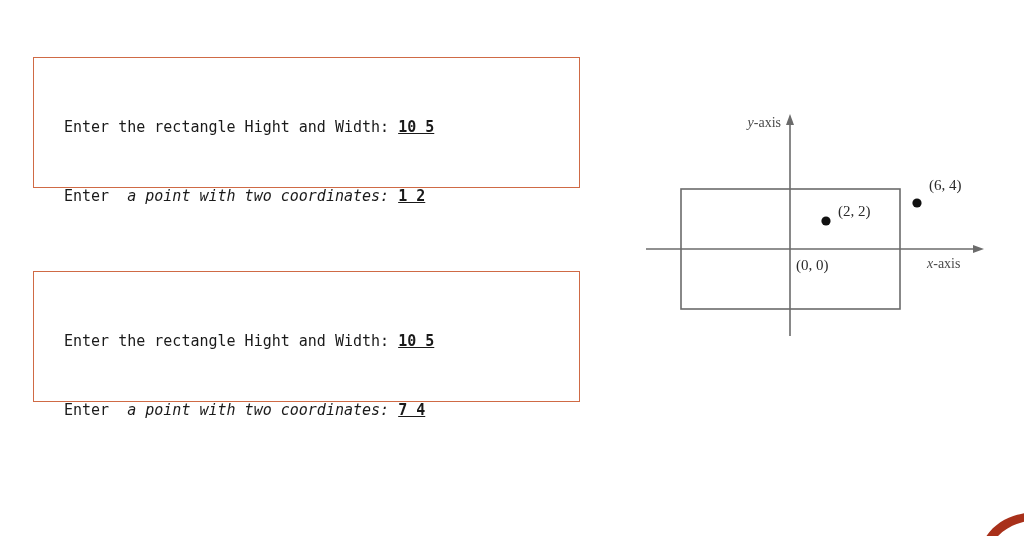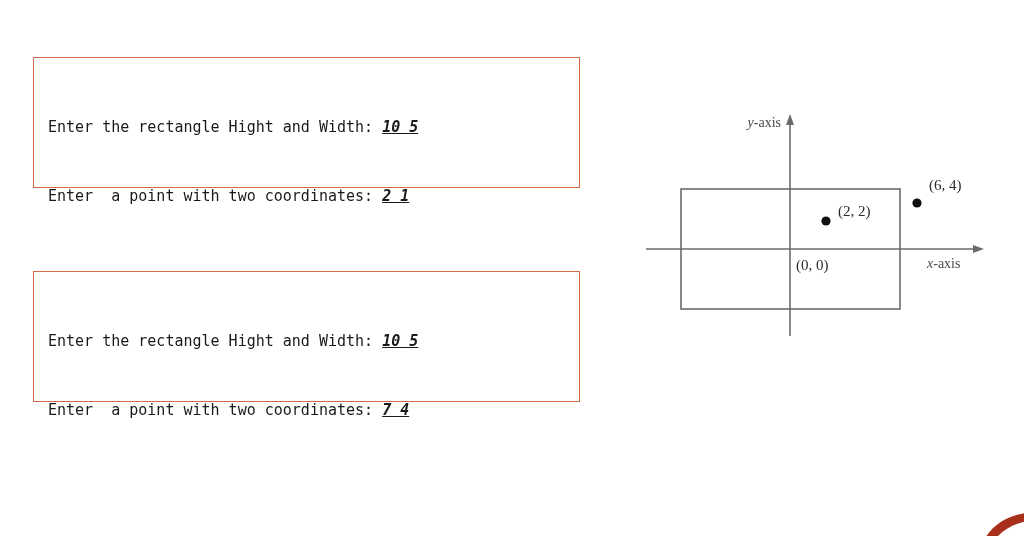--- a/index.html
+++ b/index.html
@@ -26,25 +26,24 @@
     font-size: 15px;
     line-height: 23px;
     color: #1a1a1a;
     letter-spacing: 0px;
     white-space: pre;
   }
   #console-box-1 { left: 33px; top: 57px;  width: 547px; height: 131px; }
   #console-box-2 { left: 33px; top: 271px; width: 547px; height: 131px; }
 
   .console-line { white-space: pre; }
-  .prompt-plain { font-style: normal; }
-  .prompt-italic { }
+  .prompt-plain { font-style: normal; margin-left: 16px; }
+  .prompt-italic { font-style: italic; }
   .user-input {
     font-weight: bold;
-    font-style: italic;
     text-decoration: underline;
   }
   .console-gap { height: 23px; }
 
   
   #diagram {
     position: absolute;
     left: 640px;
     top: 108px;
     width: 360px;
@@ -75,21 +74,21 @@
     height: 26px;
     overflow: hidden;
     pointer-events: none;
   }
 </style>
 </head>
 <body>
 
 <div class="console-box" id="console-box-1">
   <div class="console-line"><span class="prompt-plain">Enter the rectangle Hight and Width: </span><span class="user-input">10 5</span></div>
-  <div class="console-line"><span class="prompt-plain">Enter </span><span class="prompt-italic"> a point with two coordinates: </span><span class="user-input">2 1</span></div>
+  <div class="console-line"><span class="prompt-plain">Enter </span><span class="prompt-italic"> a point with two coordinates: </span><span class="user-input">1 2</span></div>
   <div class="console-gap"></div>
   <div class="console-line">Point (2, 2) is in the rectangle</div>
 </div>
 
 <div class="console-box" id="console-box-2">
   <div class="console-line"><span class="prompt-plain">Enter the rectangle Hight and Width: </span><span class="user-input">10 5</span></div>
   <div class="console-line"><span class="prompt-plain">Enter </span><span class="prompt-italic"> a point with two coordinates: </span><span class="user-input">7 4</span></div>
   <div class="console-gap"></div>
   
 </div>

